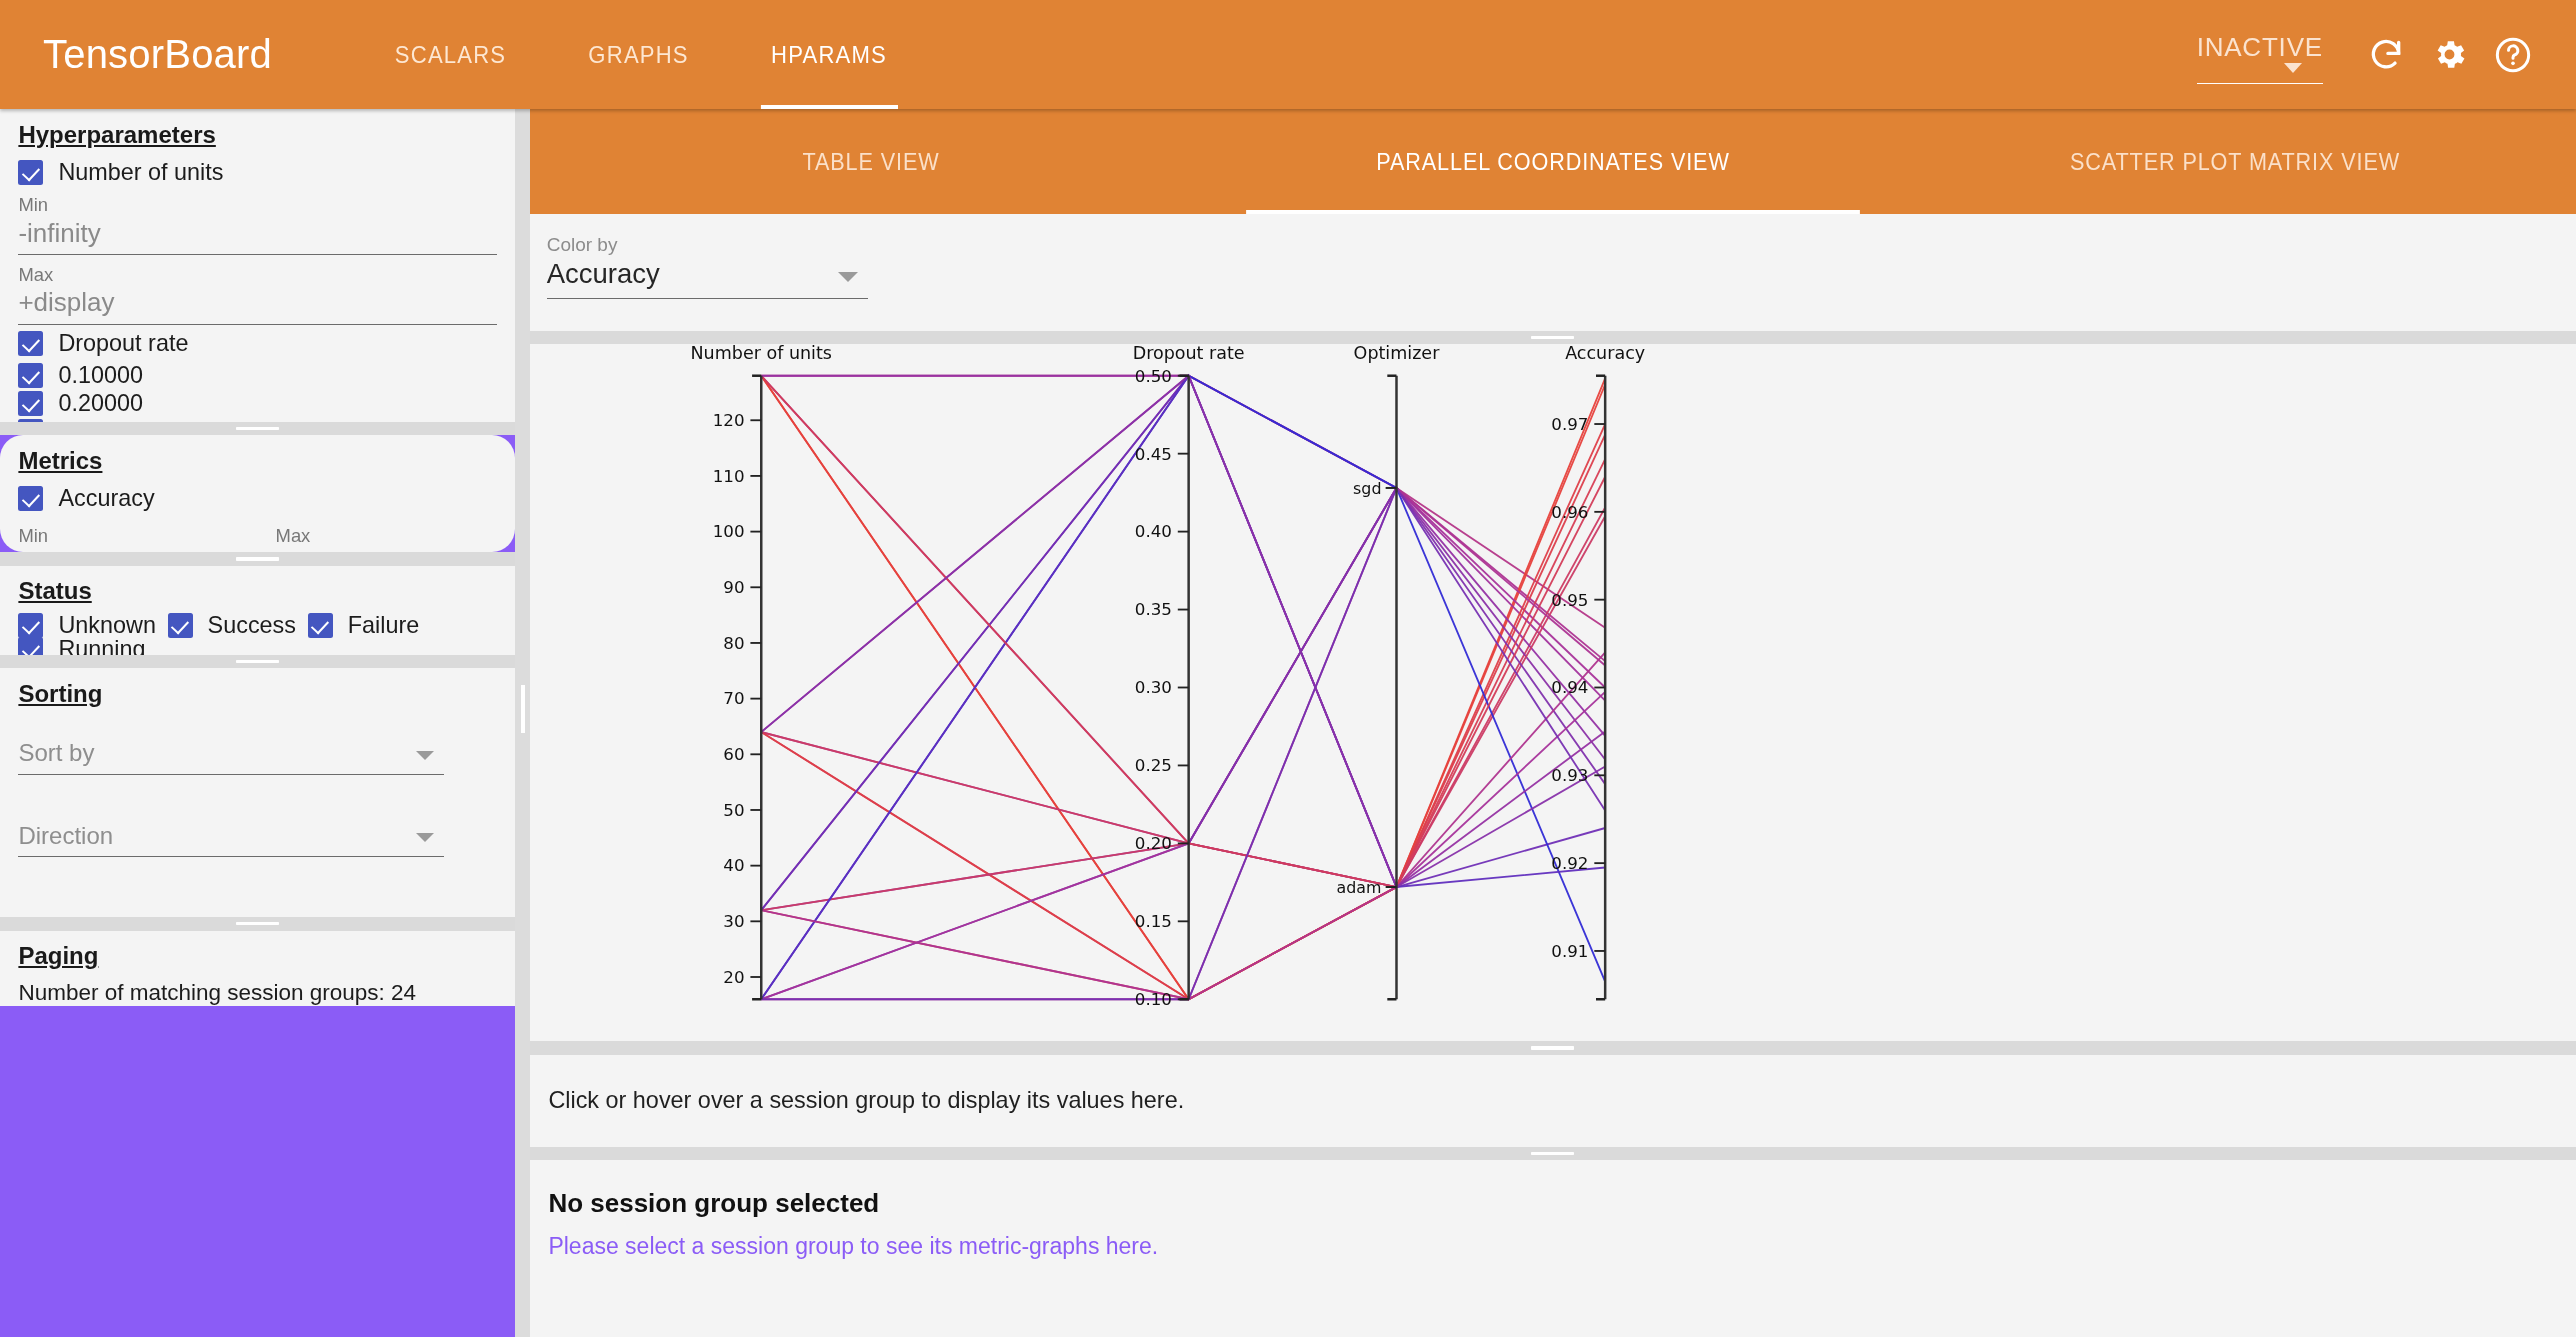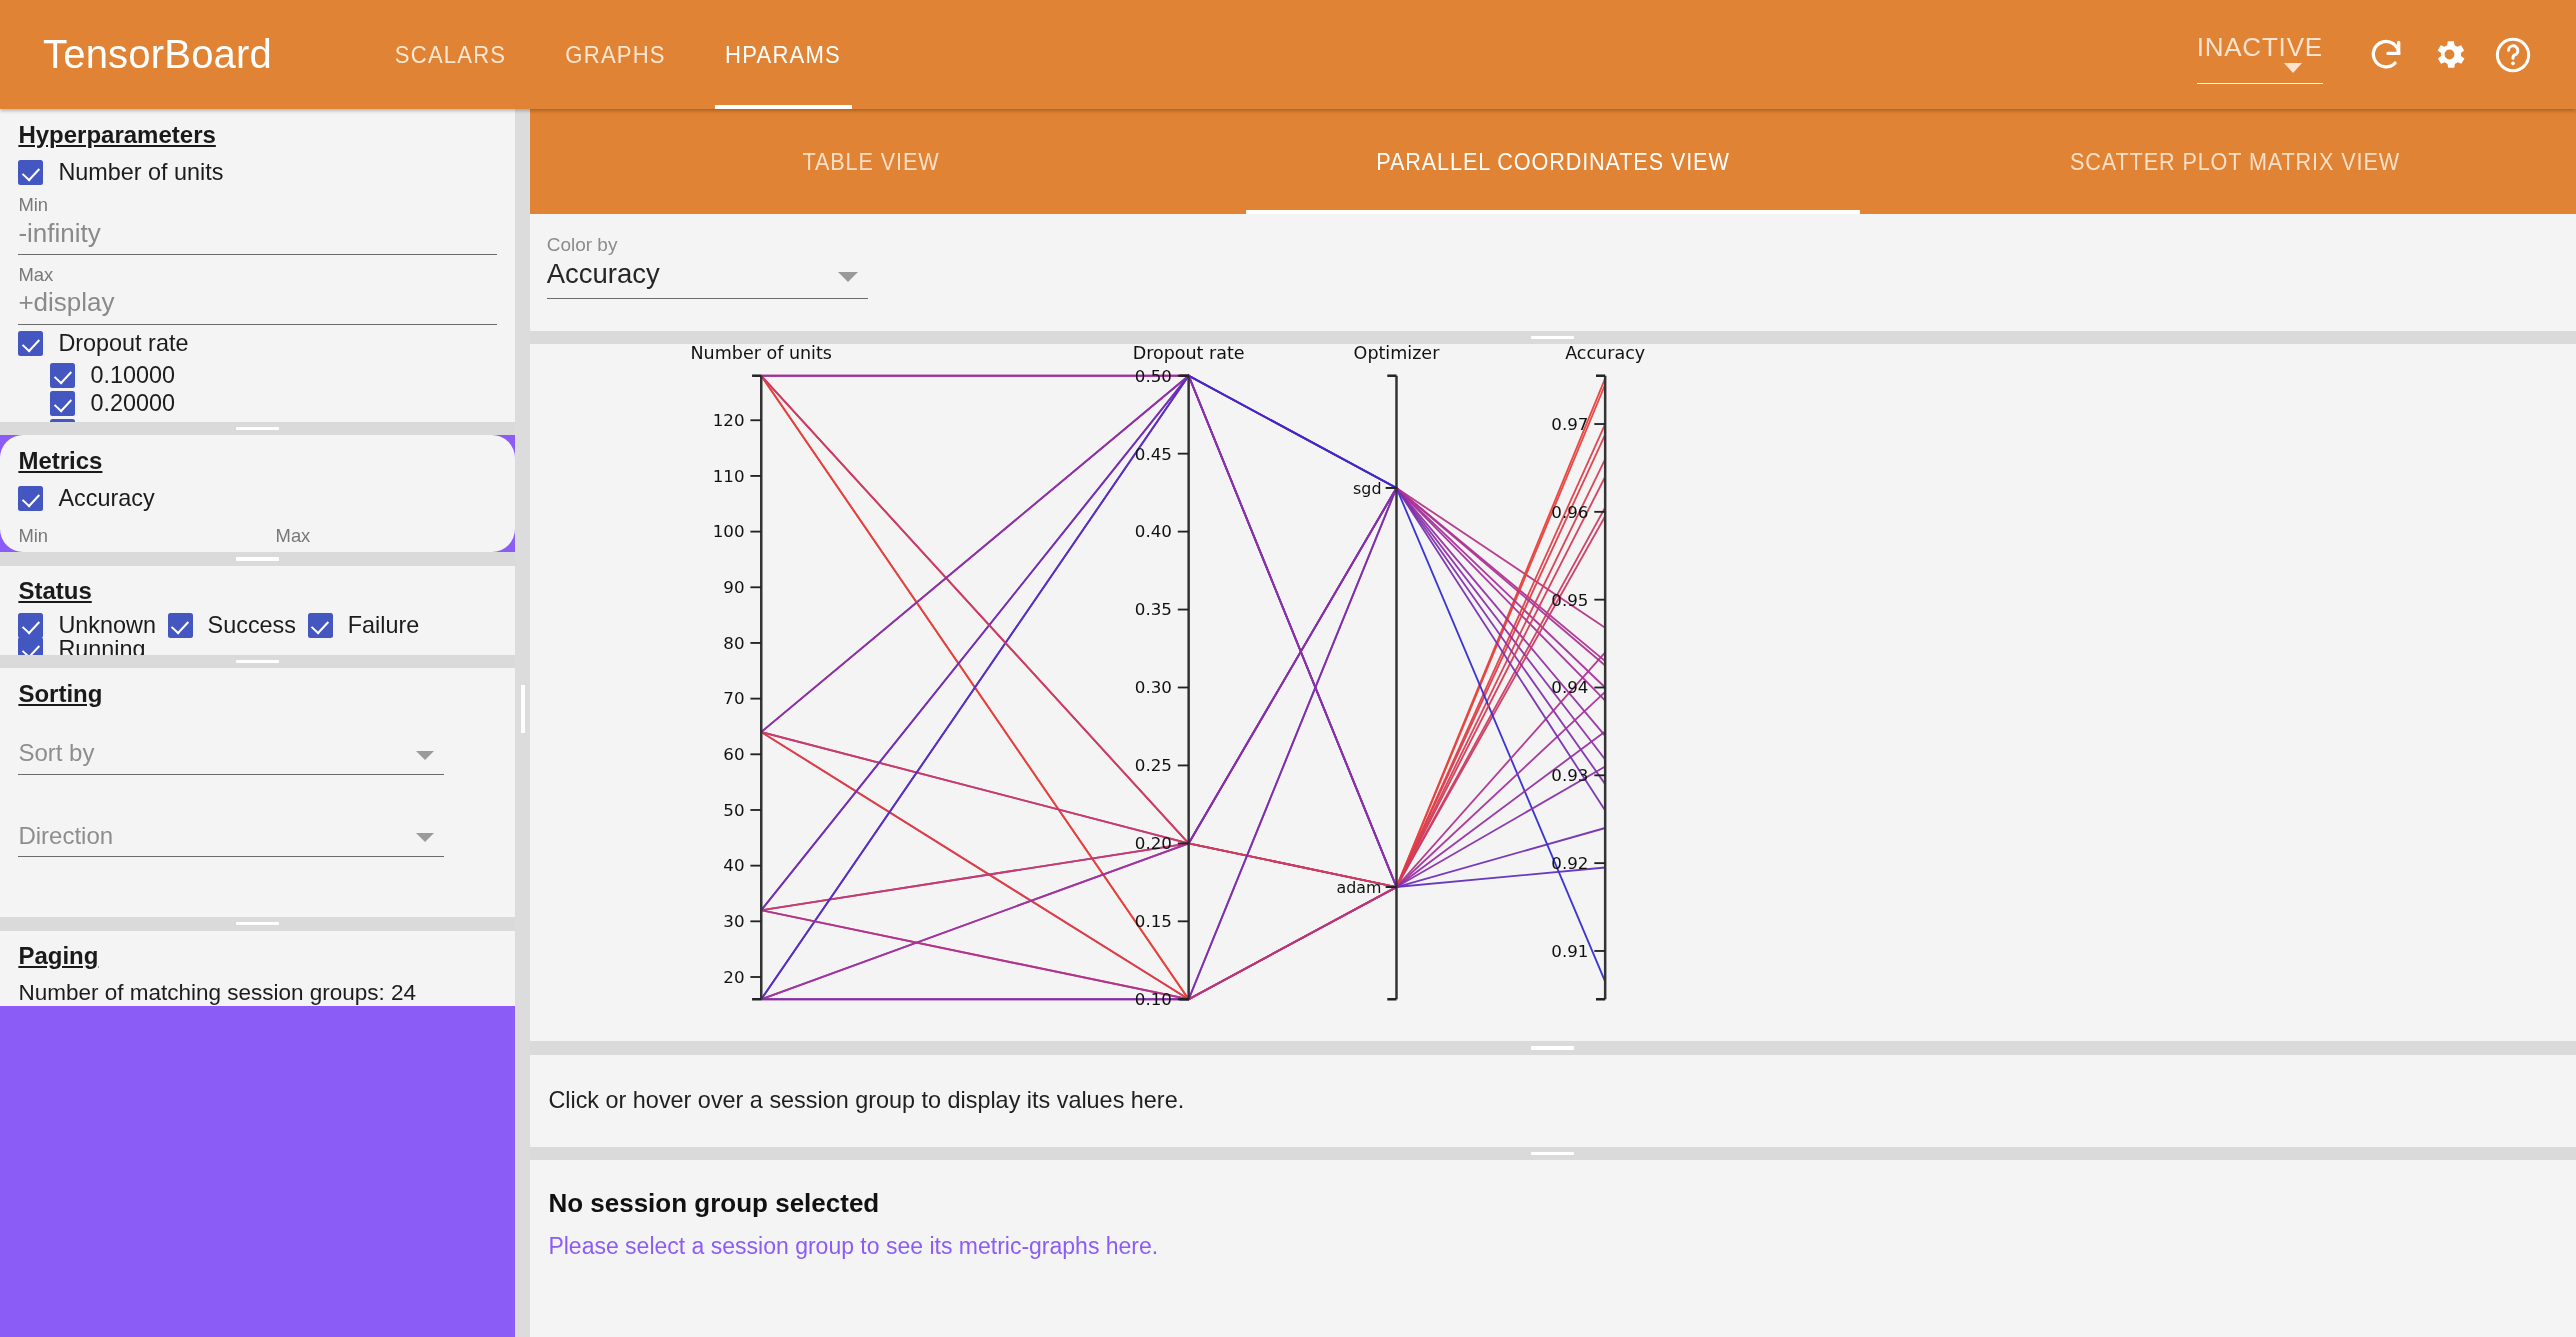--- a/index.html
+++ b/index.html
@@ -16,21 +16,21 @@
     background: #e08334;
     display: flex; align-items: center;
     box-shadow: 0 1.7px 3.3px rgba(0,0,0,.25);
     z-index: 5;
   }
   .brand {
     color: #fff; font-size: 40px; font-weight: 400;
     margin-left: 43px; letter-spacing: 0.2px;
     white-space: nowrap;
   }
-  .navtabs { display: flex; align-items: stretch; height: 109px; margin-left: 93px; }
+  .navtabs { display: flex; align-items: stretch; height: 109px; margin-left: 93px; gap: 23px; }
   .navtab {
     display: flex; align-items: center; justify-content: center;
     color: #fde7d2; font-size: 24px; letter-spacing: 1.3px;
     padding: 0 25px; height: 109px; cursor: pointer;
     font-stretch: condensed;
     transform: scaleX(.92); transform-origin: center;
   }
   .navtab.active { color: #ffffff; }
   .navtab.active::after {
     content: ""; position: absolute; bottom: 0; height: 4.2px;
@@ -85,21 +85,21 @@
   .cbox {
     width: 25px; height: 25px; background: #4456c0; border-radius: 2.5px;
     flex: 0 0 auto; position: relative; cursor: pointer;
   }
   .cbox::after {
     content: ""; position: absolute; left: 7.5px; top: 4.2px;
     width: 7.5px; height: 14px; border: solid #fff;
     border-width: 0 2.8px 2.8px 0; transform: rotate(43deg);
   }
   .cblabel { font-size: 23.4px; color: #1c1c1c; margin-left: 15px; white-space: nowrap; }
-  .cbrow.indent { margin-left: 32px; margin-top: 0.8px; margin-bottom: 0.8px; }
+  .cbrow.indent { margin-top: 0.8px; margin-bottom: 0.8px; }
 
   .field { margin: 8.3px 0 5px 0; position: relative; }
   .field .flabel { font-size: 18.4px; color: #787878; display: block; margin-bottom: 1.7px; }
   .field .fvalue {
     font-size: 26px; color: #8a8a8a; border-bottom: 1.7px solid #6b6b6b;
     padding-bottom: 5.8px; display: block; cursor: text;
   }
   .field.half { display: inline-block; width: 46%; vertical-align: top; }
   .field.half + .field.half { margin-left: 7%; }
 

